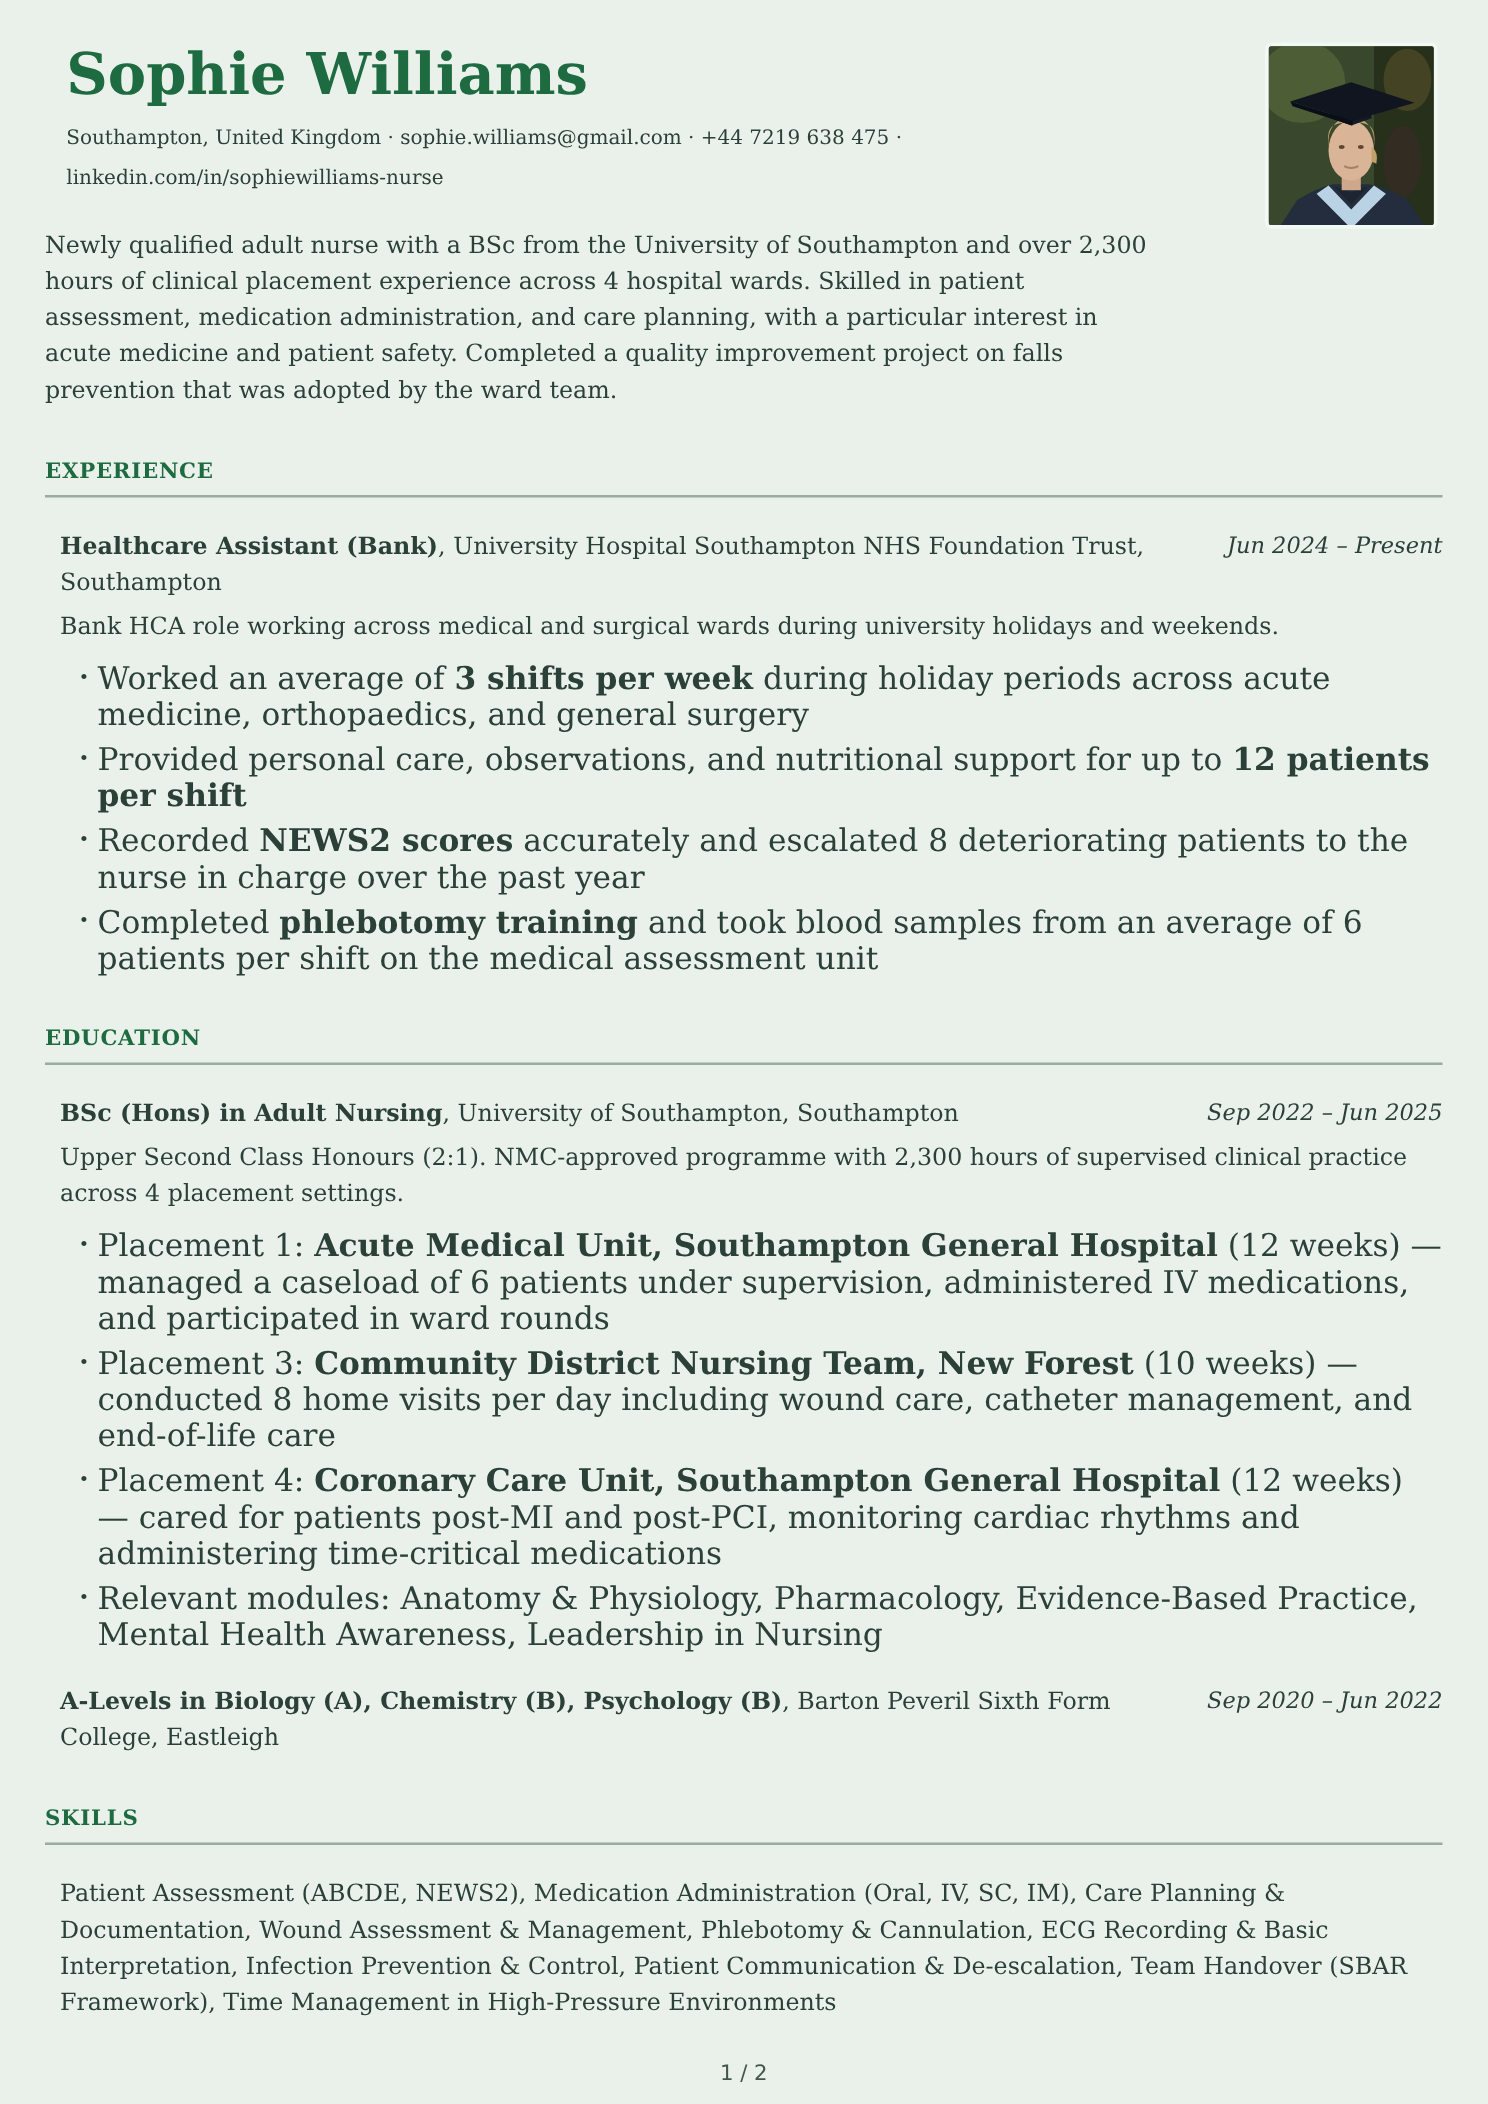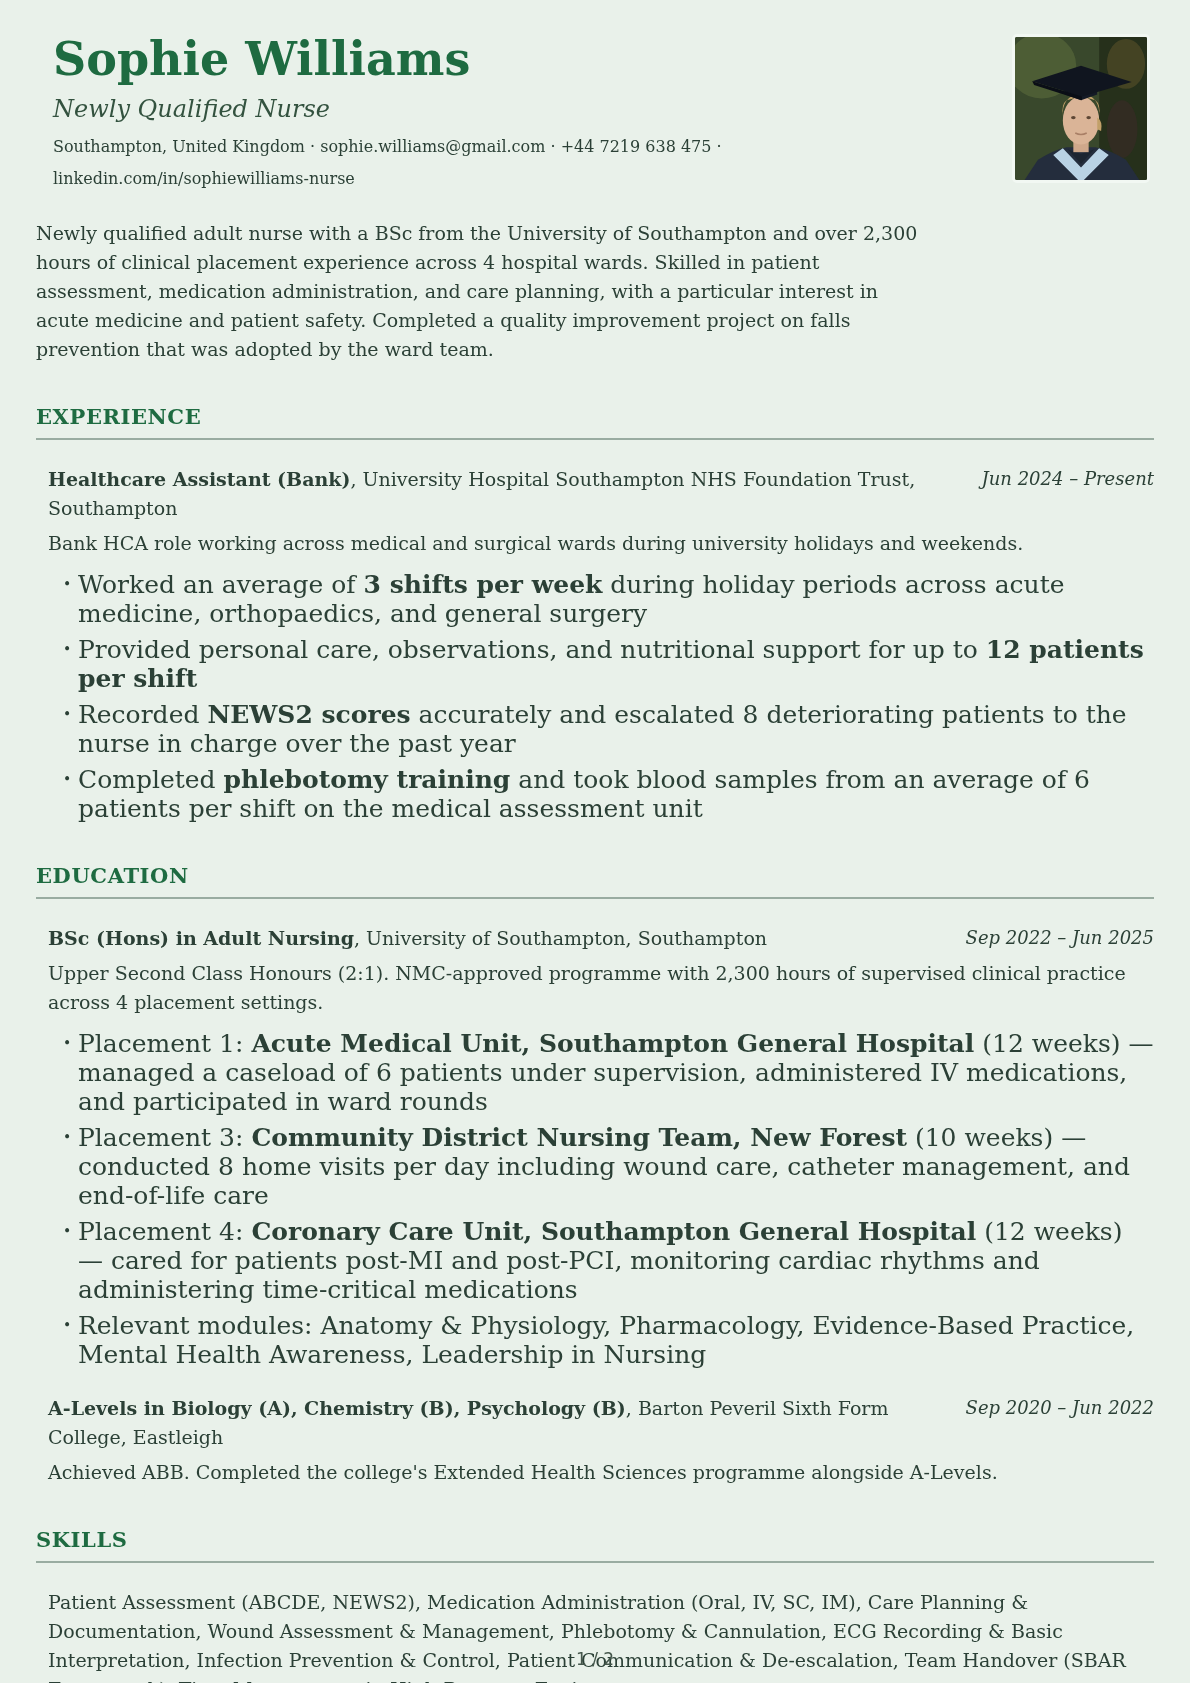--- a/index.html
+++ b/index.html
@@ -33,21 +33,21 @@
     position:absolute;top:0px;right:4px;width:138px;height:149px;
     border-radius:5px;overflow:hidden;border:3px solid #f2f8f3;
     background:#2e3a24;
   }
   .photo svg{display:block;width:100%;height:100%;}
   
   .summary{font-size:19px;line-height:29px;margin:24px 0 0 0;max-width:885px;}
   
   .section{margin-top:40px;}
   h2.section-heading{
-    margin:0;font-size:21px;font-weight:bold;color:var(--accent);
+    margin:0;font-size:17px;font-weight:bold;color:var(--accent);
     letter-spacing:0.6px;
   }
   .rule{height:2px;background:var(--rule);margin-top:9px;opacity:0.75;}
   .entry{margin-top:25px;margin-left:12px;}
   .entry-header{display:flex;justify-content:space-between;align-items:flex-start;gap:34px;}
   .entry-title{font-size:19px;line-height:29px;flex:1 1 auto;}
   .entry-title b{font-weight:bold;}
   .entry-date{
     font-size:18px;font-style:italic;white-space:nowrap;
     padding-top:3px;flex:0 0 auto;color:var(--text);
@@ -70,21 +70,20 @@
   }
 </style>
 </head>
 <body>
 
 <div class="page">
   <div class="content">
 
     <div class="head-row">
       <h1 class="name">Sophie Williams</h1>
-      <div class="role">Newly Qualified Nurse</div>
       <div class="contact">
         <div>Southampton, United Kingdom · sophie.williams@gmail.com · +44 7219 638 475 ·</div>
         <div>linkedin.com/in/sophiewilliams-nurse</div>
       </div>
       <div class="photo">
         <svg viewBox="0 0 138 149" preserveAspectRatio="none">
 
           <rect x="0" y="0" width="138" height="149" fill="#39482c"></rect>
           <rect x="88" y="0" width="50" height="149" fill="#222b18" opacity="0.8"></rect>
           <ellipse cx="28" cy="30" rx="36" ry="34" fill="#5e6f3e" opacity="0.55"></ellipse>
@@ -147,21 +146,20 @@
               <li><span>Placement 3: </span><b>Community District Nursing Team, New Forest</b><span> (10 weeks) — conducted 8 home visits per day including wound care, catheter management, and end-of-life care</span></li>
               <li><span>Placement 4: </span><b>Coronary Care Unit, Southampton General Hospital</b><span> (12 weeks) — cared for patients post-MI and post-PCI, monitoring cardiac rhythms and administering time-critical medications</span></li>
               <li><span>Relevant modules: Anatomy &amp; Physiology, Pharmacology, Evidence-Based Practice, Mental Health Awareness, Leadership in Nursing</span></li>
             </ul>
           </div>
           <div class="entry">
             <div class="entry-header">
               <div class="entry-title"><b>A-Levels in Biology (A), Chemistry (B), Psychology (B)</b><span>, Barton Peveril Sixth Form College, Eastleigh</span></div>
               <div class="entry-date">Sep 2020 – Jun 2022</div>
             </div>
-            <p class="entry-desc">Achieved ABB. Completed the college's Extended Health Sciences programme alongside A-Levels.</p>
           </div>
         </section>
         <section class="section">
           <h2 class="section-heading">SKILLS</h2>
           <div class="rule"></div>
           <div class="entry">
             <p class="entry-desc">Patient Assessment (ABCDE, NEWS2), Medication Administration (Oral, IV, SC, IM), Care Planning &amp; Documentation, Wound Assessment &amp; Management, Phlebotomy &amp; Cannulation, ECG Recording &amp; Basic Interpretation, Infection Prevention &amp; Control, Patient Communication &amp; De-escalation, Team Handover (SBAR Framework), Time Management in High-Pressure Environments</p>
           </div>
         </section>
       </div>

